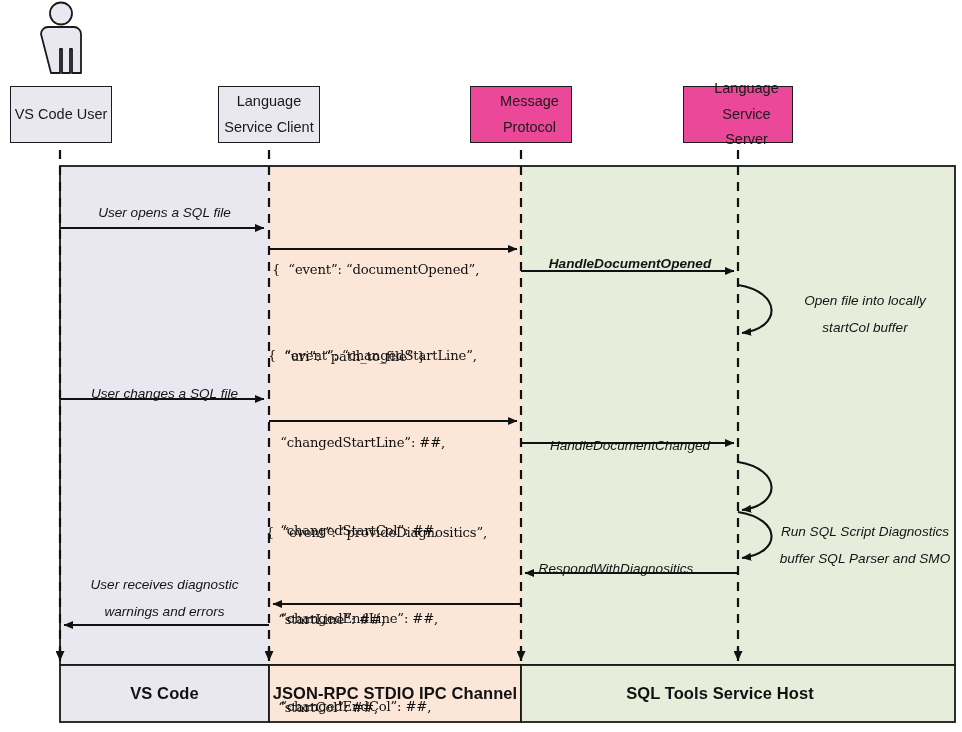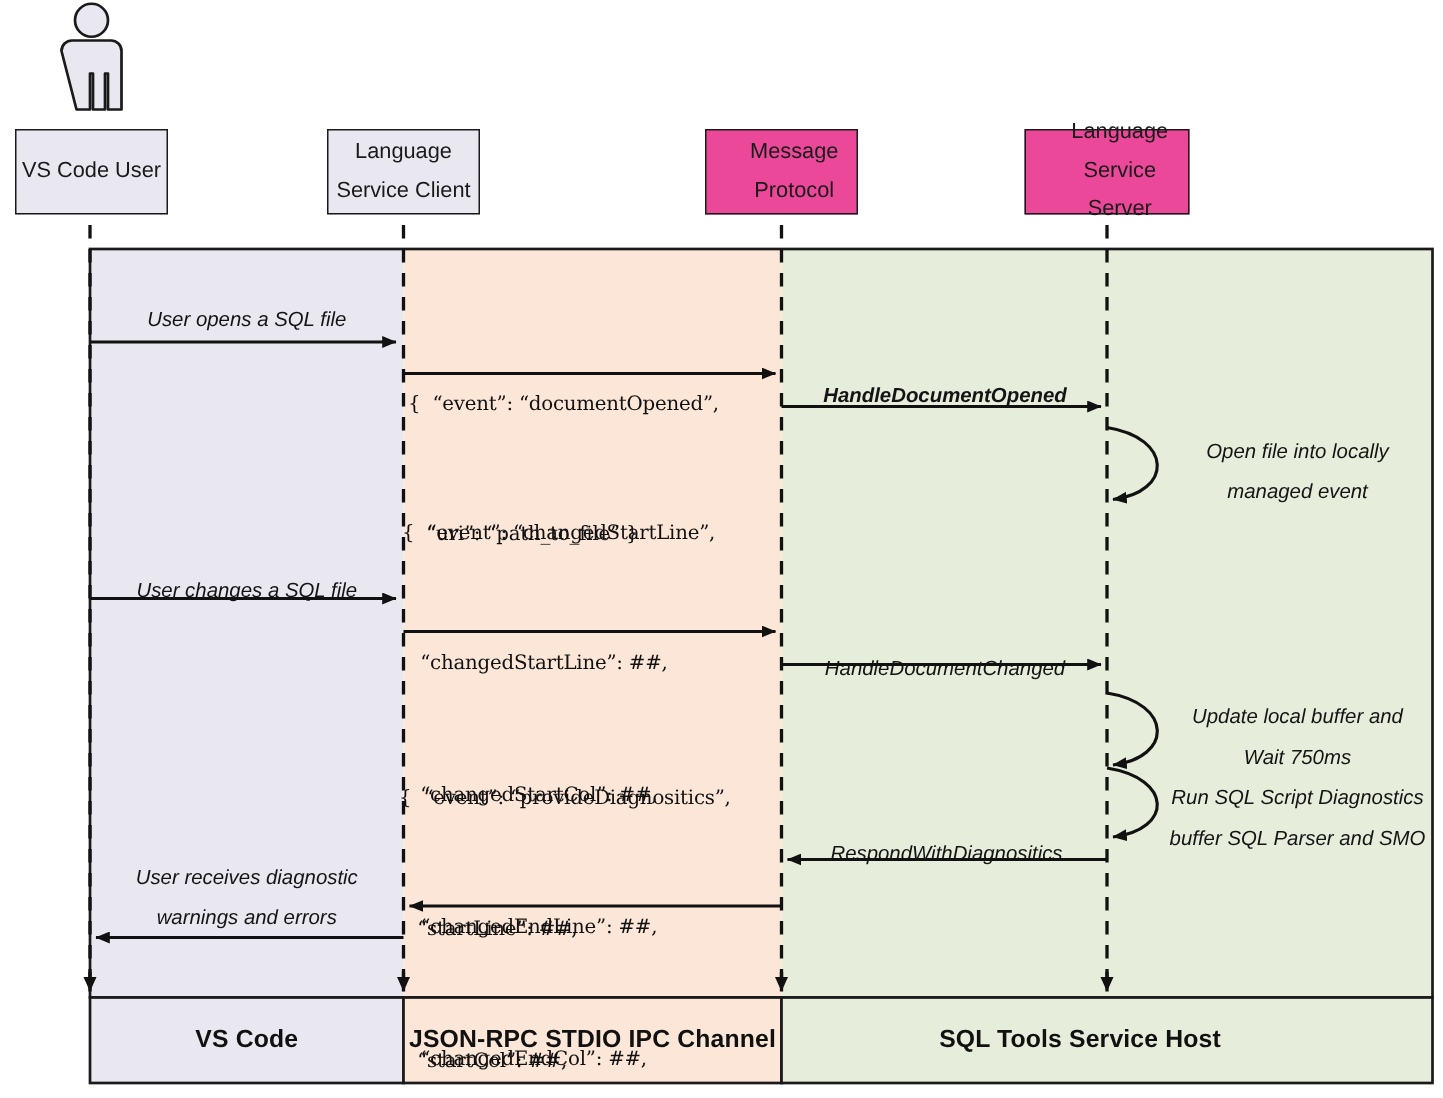--- a/index.html
+++ b/index.html
@@ -183,21 +183,21 @@
   </div>
 
   <div class="ov note" style="left:525px; top:251px; width:210px;font-weight:bold;">
     <div>HandleDocumentOpened</div>
   </div>
 
   <div class="ov note" style="left:525px; top:433px; width:210px;">
     <div>HandleDocumentChanged</div>
   </div>
 
-  <div class="ov note" style="left:525px; top:556px; width:212px;">
+  <div class="ov note" style="left:510px; top:556px; width:212px;">
     <div>RespondWithDiagnositics</div>
   </div>
 
   <div class="ov json" style="left:272px; top:196px; width:250px;">
     <div>{  “event”: “documentOpened”,</div>
     <div>   “uri”: “path_to_file” }</div>
   </div>
 
   <div class="ov json" style="left:268px; top:282px; width:258px;">
     <div>{  “event”: “changedStartLine”,</div>
@@ -212,27 +212,23 @@
     <div>{  “event”: “provideDiagnositics”,</div>
     <div>   “startLine”: ##,</div>
     <div>   “startCol”: ##,</div>
     
     
     
   </div>
 
   <div class="ov note" style="left:775px; top:288px; width:180px;">
     <div>Open file into locally</div>
-    <div>managed event</div>
-  </div>
-
-  <div class="ov note" style="left:772px; top:465px; width:186px;">
-    <div>Update local buffer and</div>
-    <div>Wait 750ms</div>
-  </div>
+    <div>startCol buffer</div>
+  </div>
+
 
   <div class="ov note" style="left:770px; top:519px; width:190px;">
     <div>Run SQL Script Diagnostics</div>
     <div>buffer SQL Parser and SMO</div>
   </div>
 
   <div class="ov flabel" style="left:60px; top:665px; width:209px; height:57px;">
     <span>VS Code</span>
   </div>
   <div class="ov flabel" style="left:269px; top:665px; width:252px; height:57px;">

